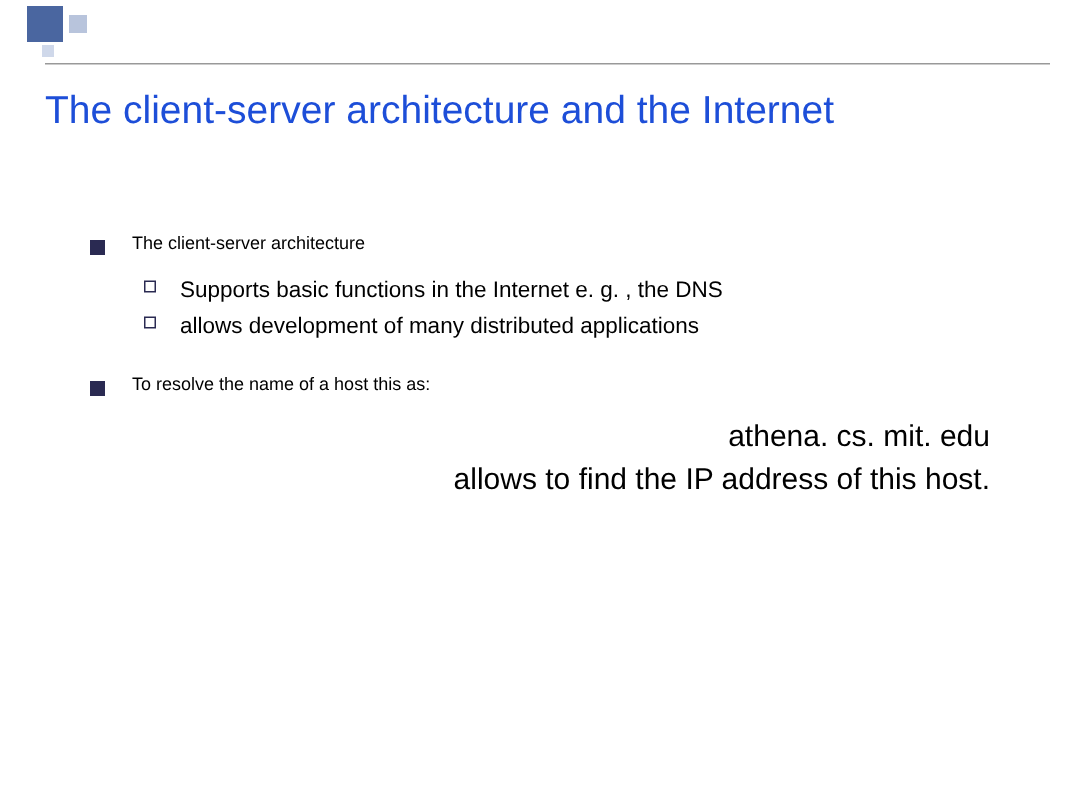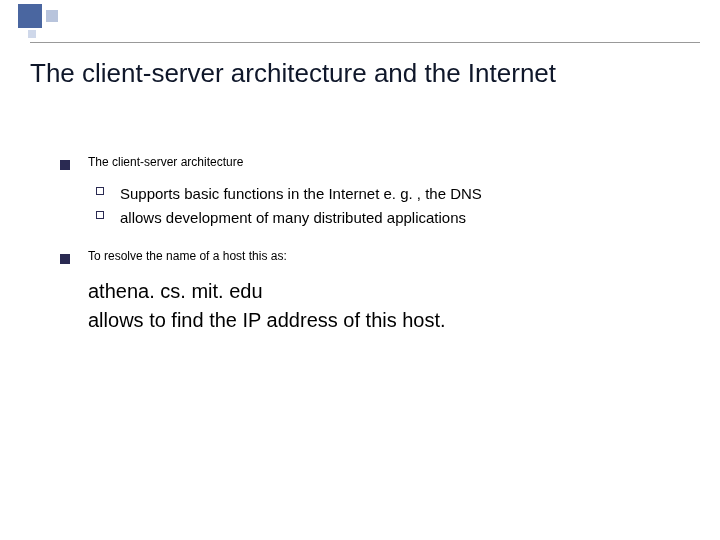--- a/index.html
+++ b/index.html
@@ -57,21 +57,21 @@
     height: 0;
     border-top: 1px solid #999999;
   }
   .title {
     position: absolute;
     top: 58px;
     left: 30px;
     right: 30px;
     font-size: 26px;
     font-weight: normal;
-    color: #0f172a;
+    color: #1d4ed8;
   }
   .body {
     position: absolute;
     top: 155px;
     left: 60px;
     right: 60px;
   }
   .lvl1 {
     position: relative;
     font-size: 12px;
@@ -102,20 +102,21 @@
     top: 4px;
     width: 8px;
     height: 8px;
     border: 1.5px solid #2a2a52;
     box-sizing: border-box;
   }
   .cont {
     font-size: 20px;
     margin-left: 28px;
     line-height: 1.45;
+    text-align: right;
   }
 </style>
 </head>
 <body>
 
 <div class="slide">
 
   <div class="corner-deco">
     <div class="big"></div>
     <div class="med"></div>

